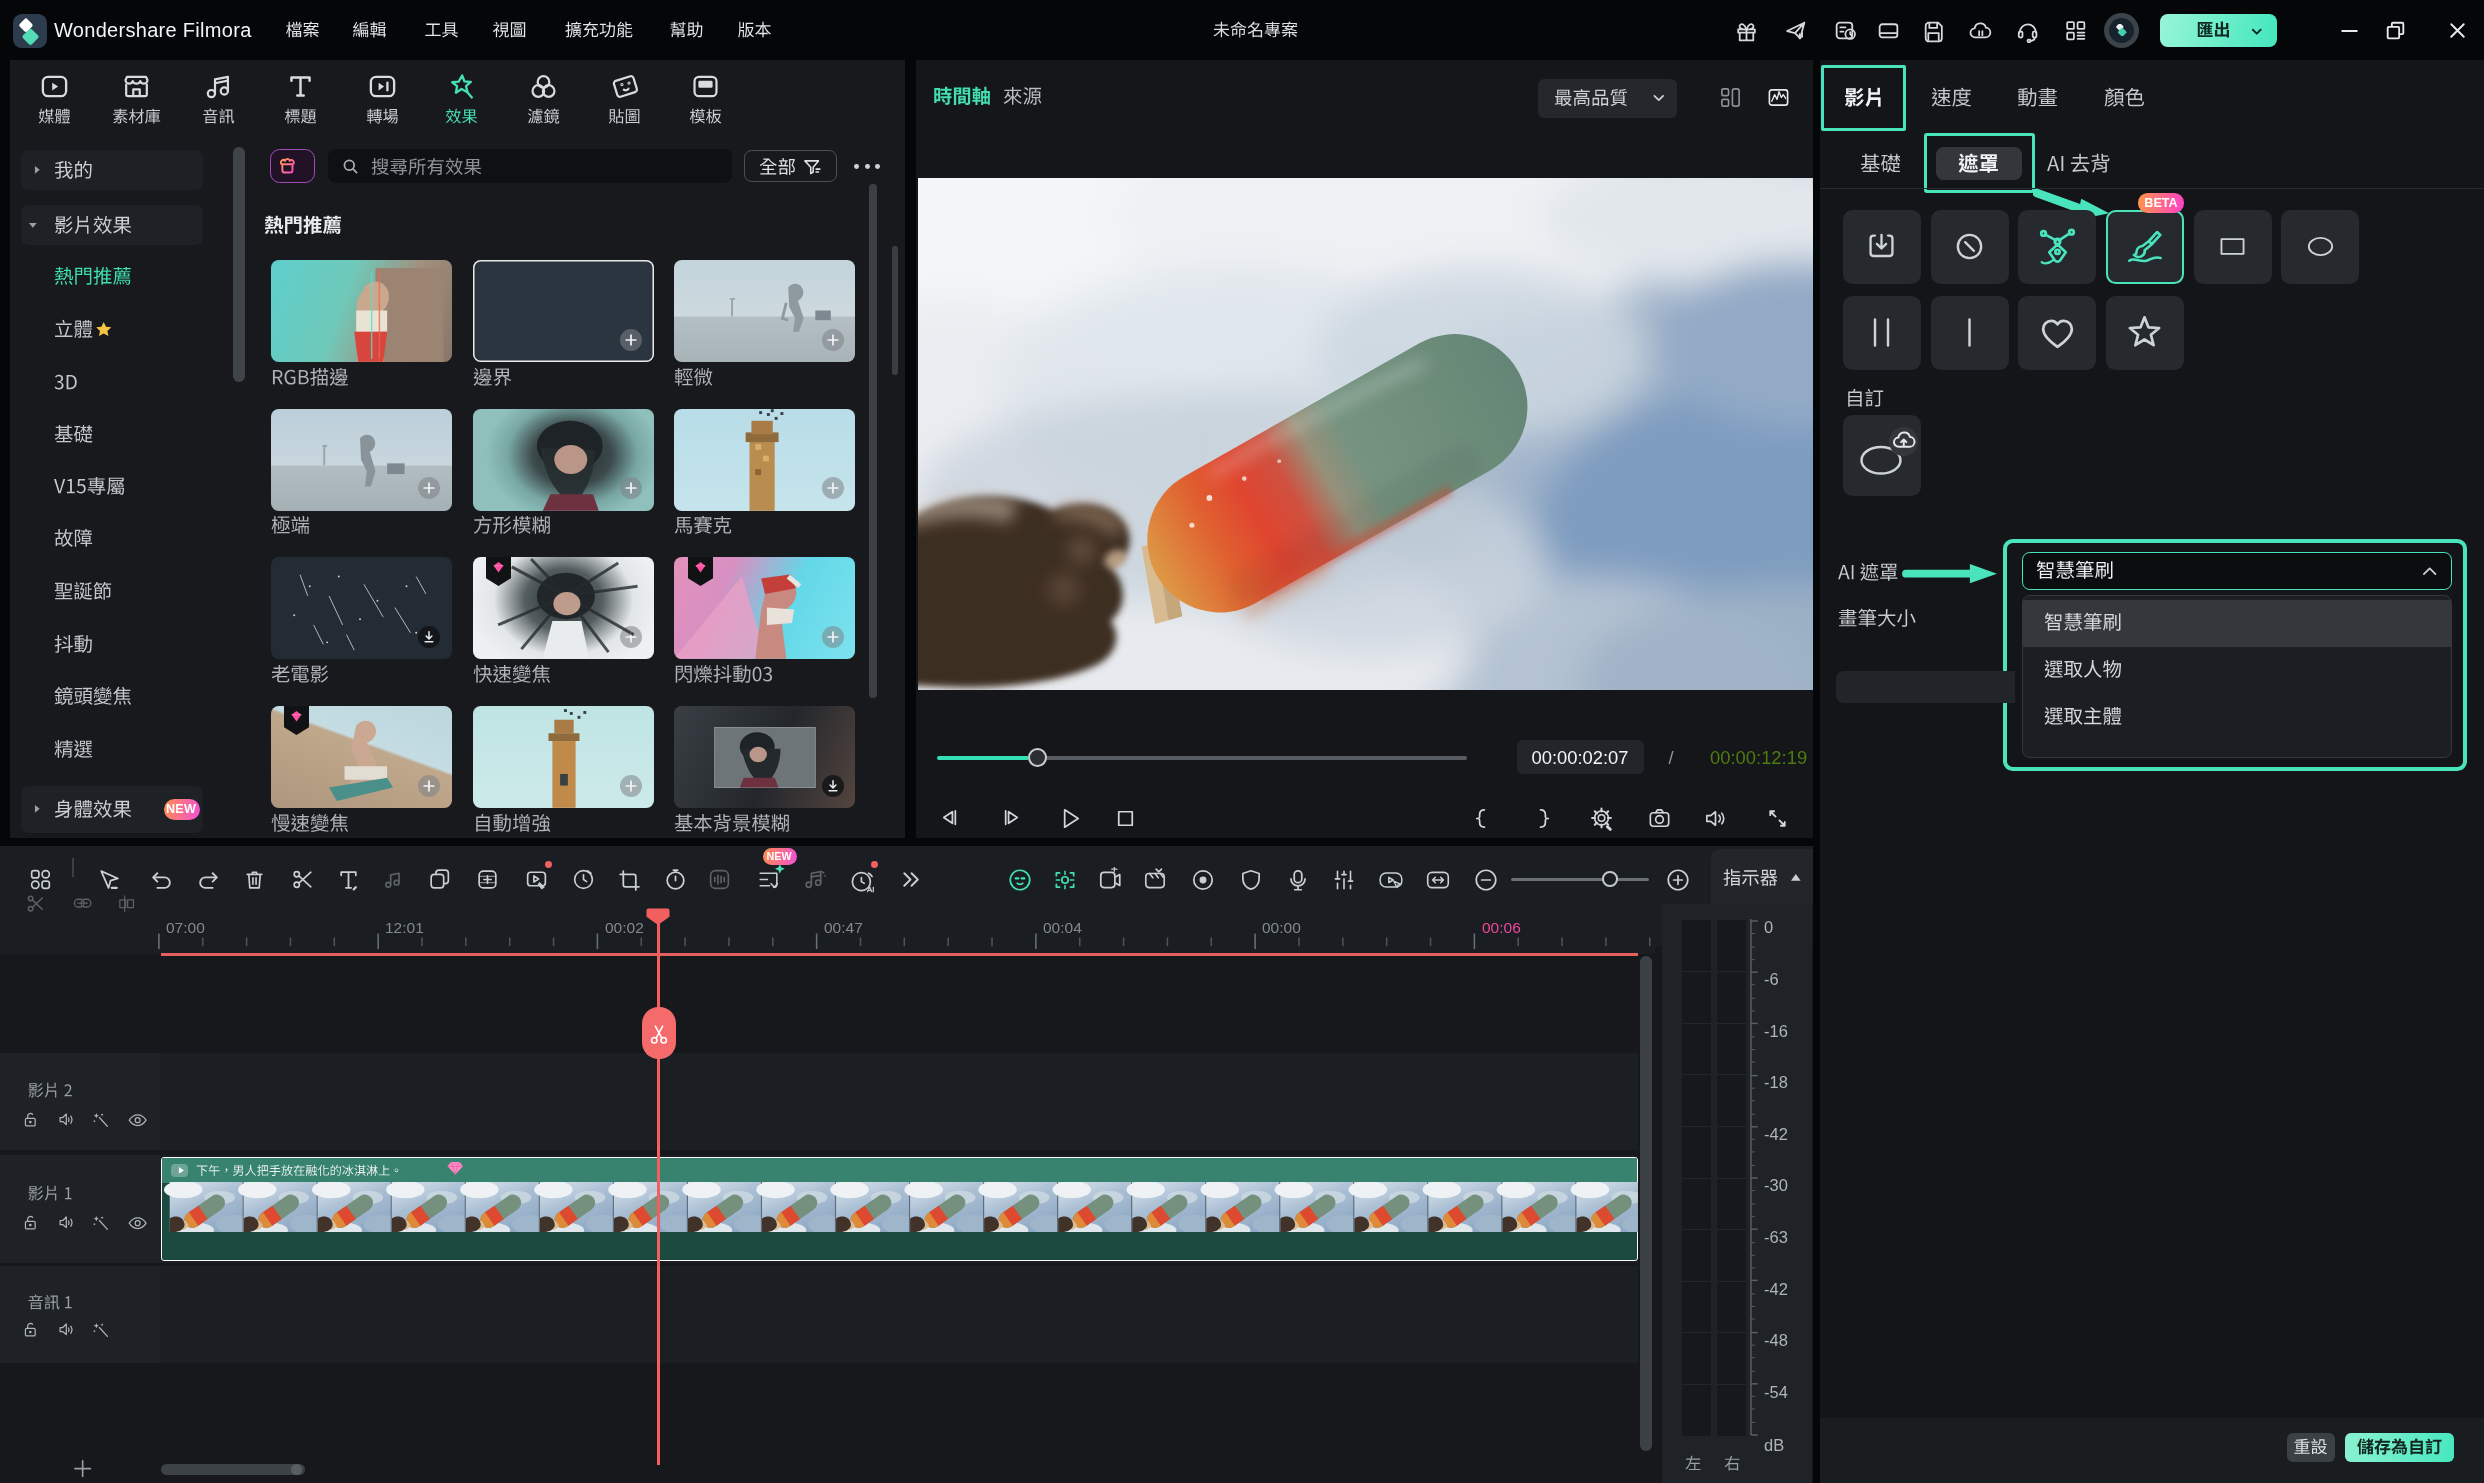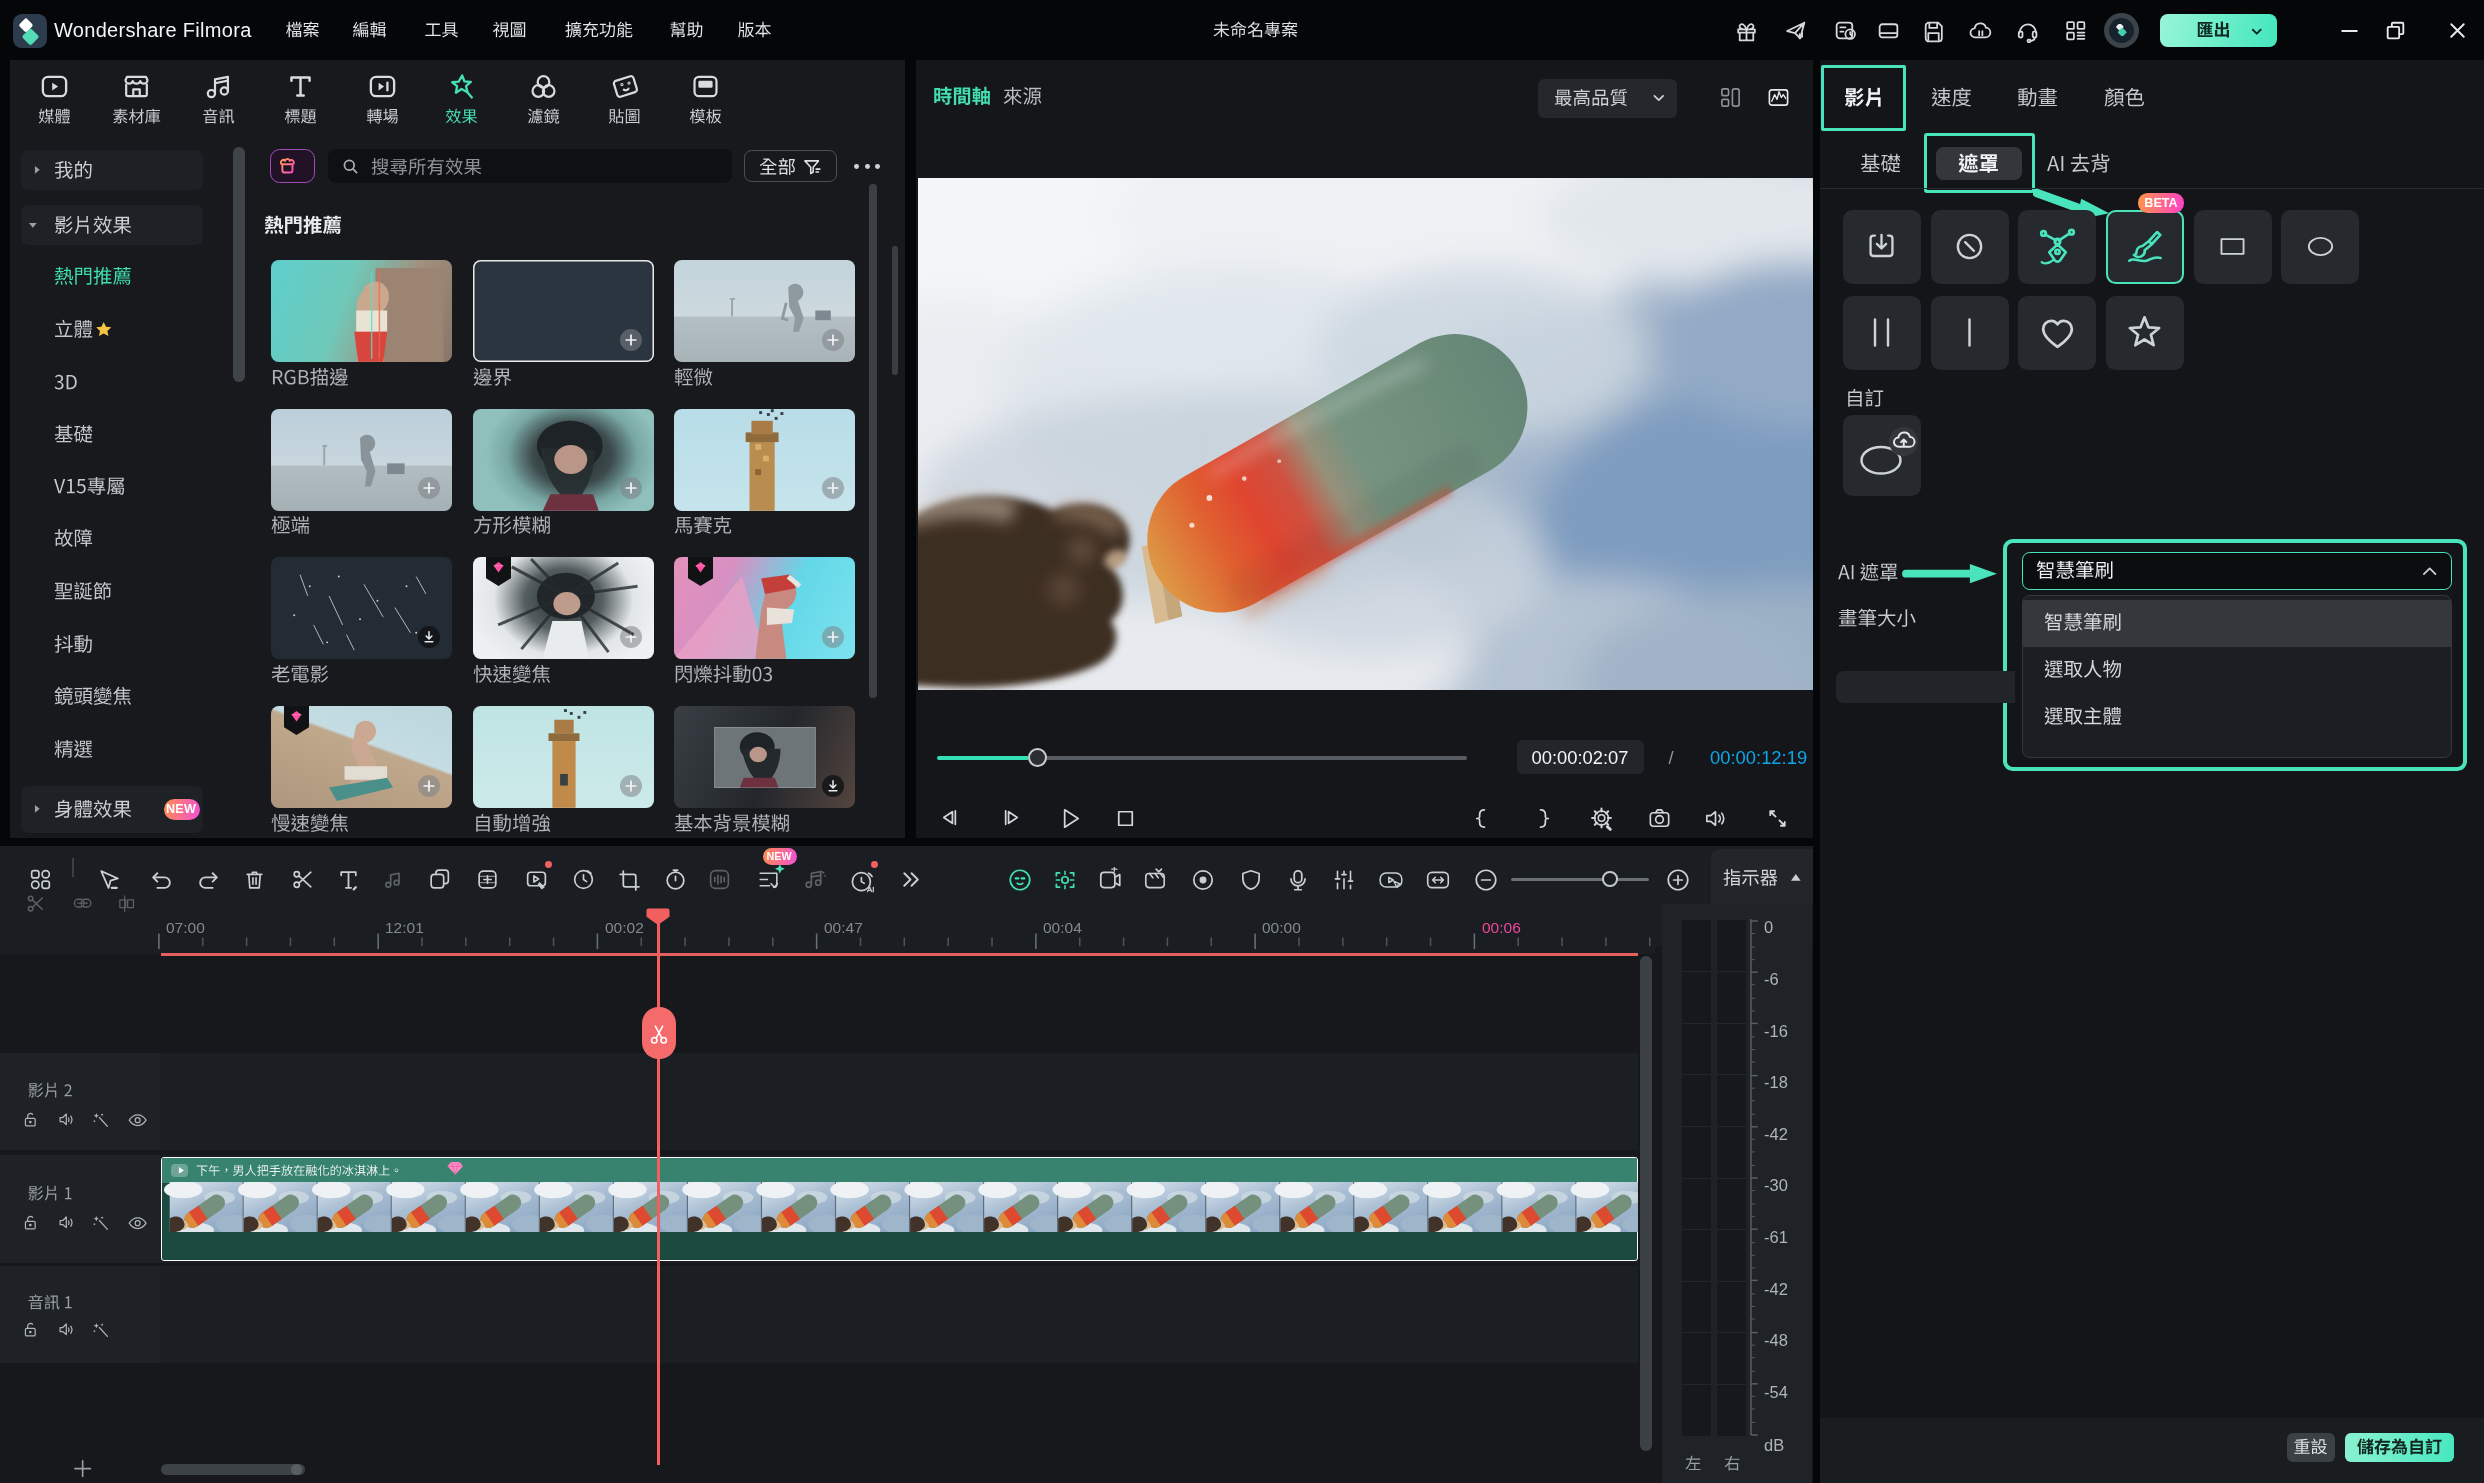--- a/index.html
+++ b/index.html
@@ -665,21 +665,21 @@
 </g>
 <ellipse cx="203" cy="393" rx="12" ry="9" fill="#c9ab8f" opacity=".85" filter="url(#bl4)" transform="rotate(-30 203 393)"></ellipse>
 </svg>
 </div>
 <div class="ab" style="left:937px;top:756px;width:92px;height:3.9px;background:#35e0b6;border-radius:1.9px"></div>
 <div class="ab" style="left:1030px;top:756px;width:437px;height:3.9px;background:#565c62;border-radius:1.9px"></div>
 <div class="ab" style="left:1028px;top:748px;width:19.4px;height:19.4px;border-radius:50%;background:#2a2d31;border:2.9px solid #c8cdd1"></div>
 <div class="ab" style="left:1517px;top:740px;width:127px;height:34px;background:#22262a;border-radius:5.8px"></div>
 <div class="ab" style="left:1580px;top:744px;font:400 18.4px 'Liberation Sans',sans-serif;color:#f2f4f6;line-height:27px;transform:translateX(-50%);white-space:nowrap">00:00:02:07</div>
 <div class="ab" style="left:1671px;top:744px;font:400 18.4px 'Liberation Sans',sans-serif;color:#8e9499;line-height:27px;transform:translateX(-50%);white-space:nowrap">/</div>
-<div class="ab" style="left:1710px;top:744px;font:400 18.4px 'Liberation Sans',sans-serif;color:#0ea5e9;line-height:27px;white-space:nowrap">00:00:12:19</div>
+<div class="ab" style="left:1710px;top:744px;font:400 18.4px 'Liberation Sans',sans-serif;color:#4d7c0f;line-height:27px;white-space:nowrap">00:00:12:19</div>
 <svg class="ab" style="left:937px;top:805px;" width="27" height="27" viewBox="0 0 28 28">
     <g fill="none" stroke="#d2d6da" stroke-width="1.8" stroke-linecap="round" stroke-linejoin="round">
       <path d="M19 6v14M16 7v12L7 13z"></path>
     </g>
   </svg>
 <svg class="ab" style="left:997px;top:805px;" width="27" height="27" viewBox="0 0 28 28">
     <g fill="none" stroke="#d2d6da" stroke-width="1.8" stroke-linecap="round" stroke-linejoin="round">
       <path d="M9 6v14M12 7v12l9-6z"></path>
     </g>
   </svg>
@@ -1395,21 +1395,21 @@
       <path d="M1 521h4" stroke-width="1"></path>
       <path d="M1 534h7"></path>
     </g>
   </svg>
 <div class="ab" style="left:1764px;top:915px;font:400 16.5px 'Liberation Sans',sans-serif;color:#aeb4ba;line-height:25px;white-space:nowrap">0</div>
 <div class="ab" style="left:1764px;top:967px;font:400 16.5px 'Liberation Sans',sans-serif;color:#aeb4ba;line-height:25px;white-space:nowrap">-6</div>
 <div class="ab" style="left:1764px;top:1019px;font:400 16.5px 'Liberation Sans',sans-serif;color:#aeb4ba;line-height:25px;white-space:nowrap">-16</div>
 <div class="ab" style="left:1764px;top:1070px;font:400 16.5px 'Liberation Sans',sans-serif;color:#aeb4ba;line-height:25px;white-space:nowrap">-18</div>
 <div class="ab" style="left:1764px;top:1122px;font:400 16.5px 'Liberation Sans',sans-serif;color:#aeb4ba;line-height:25px;white-space:nowrap">-42</div>
 <div class="ab" style="left:1764px;top:1173px;font:400 16.5px 'Liberation Sans',sans-serif;color:#aeb4ba;line-height:25px;white-space:nowrap">-30</div>
-<div class="ab" style="left:1764px;top:1225px;font:400 16.5px 'Liberation Sans',sans-serif;color:#aeb4ba;line-height:25px;white-space:nowrap">-61</div>
+<div class="ab" style="left:1764px;top:1225px;font:400 16.5px 'Liberation Sans',sans-serif;color:#aeb4ba;line-height:25px;white-space:nowrap">-63</div>
 <div class="ab" style="left:1764px;top:1277px;font:400 16.5px 'Liberation Sans',sans-serif;color:#aeb4ba;line-height:25px;white-space:nowrap">-42</div>
 <div class="ab" style="left:1764px;top:1328px;font:400 16.5px 'Liberation Sans',sans-serif;color:#aeb4ba;line-height:25px;white-space:nowrap">-48</div>
 <div class="ab" style="left:1764px;top:1380px;font:400 16.5px 'Liberation Sans',sans-serif;color:#aeb4ba;line-height:25px;white-space:nowrap">-54</div>
 <div class="ab" style="left:1764px;top:1433px;font:400 16.5px 'Liberation Sans',sans-serif;color:#aeb4ba;line-height:25px;white-space:nowrap">dB</div>
 <svg class="ab" style="left:1685px;top:1455px" width="16.5" height="17.5" viewBox="0 -14.96 17 18.36">
     <path d="M6.3 -14.3C6.1 -13.3 6 -12.2 5.7 -11.2H1.1V-10H5.4C4.5 -6.4 3 -3 0.5 -0.7C0.7 -0.4 1.1 0.1 1.3 0.3C3.3 -1.5 4.7 -4 5.7 -6.6V-5.5H9.5V-0.4H3.9V0.9H16.1V-0.4H10.8V-5.5H15.4V-6.7H5.7C6.1 -7.8 6.5 -8.9 6.7 -10H15.8V-11.2H7C7.3 -12.2 7.4 -13.1 7.6 -14.1Z" fill="#9aa1a7"></path>
   </svg>
 <svg class="ab" style="left:1724px;top:1455px" width="16.5" height="17.5" viewBox="0 -14.96 17 18.36">
     <path d="M7 -14.3C6.8 -13.2 6.5 -12.2 6.1 -11.1H1.1V-9.9H5.7C4.6 -7.1 3 -4.7 0.5 -3C0.8 -2.8 1.2 -2.3 1.4 -2C2.6 -2.9 3.7 -3.9 4.6 -5.2V1.4H5.8V0.4H13.4V1.3H14.7V-6.6H5.5C6.1 -7.6 6.6 -8.7 7.1 -9.9H16V-11.1H7.5C7.8 -12.1 8.1 -13 8.3 -14ZM5.8 -0.8V-5.3H13.4V-0.8Z" fill="#9aa1a7"></path>
   </svg>

